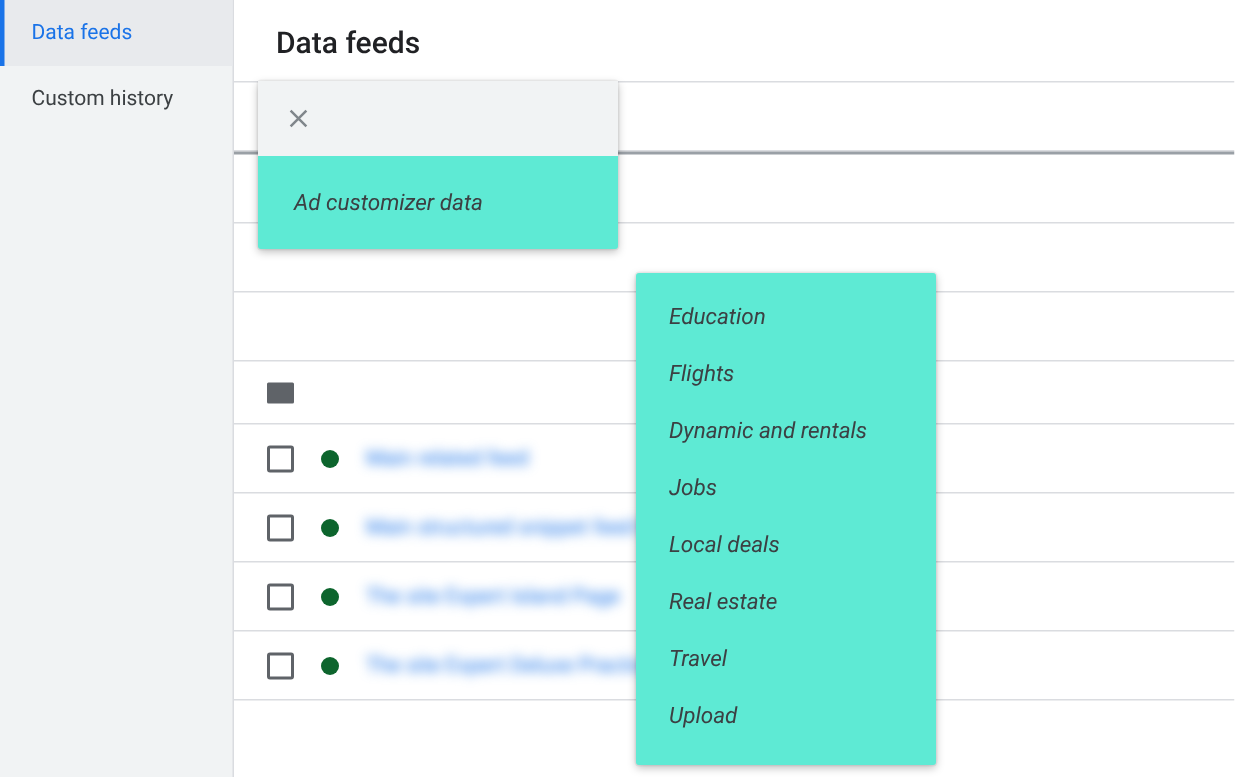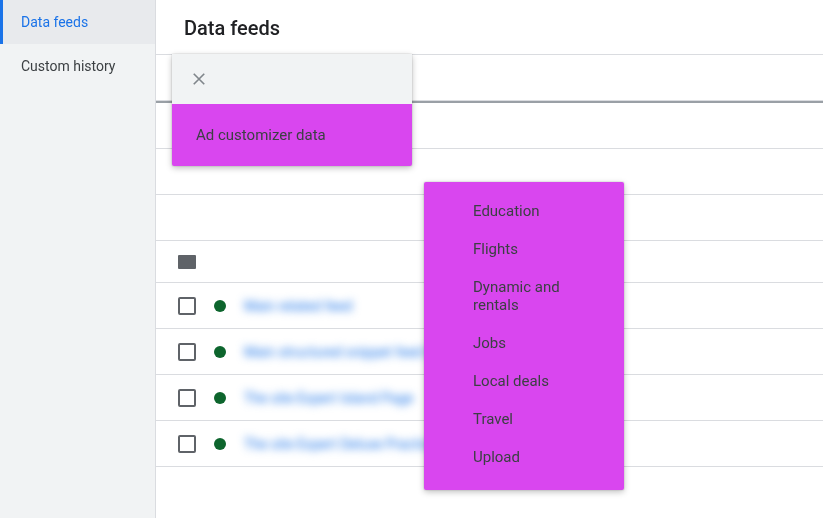--- a/index.html
+++ b/index.html
@@ -81,23 +81,24 @@
       font-size: 14px;
       user-select: none;
     }
     .link-tail {
       color: #1a73e8;
       font-size: 14px;
       white-space: nowrap;
     }
     .menu {
       position: absolute;
-      background: #d946ef;
+      background: #5eead4;
       border-radius: 2px;
       box-shadow: 0 2px 6px rgba(0,0,0,0.25), 0 0 0 1px rgba(0,0,0,0.05);
+      font-style: italic;
     }
     .menu-primary {
       left: 16px;
       top: 0;
       width: 240px;
     }
     .menu-header {
       background: #f1f3f4;
       height: 50px;
       display: flex;
@@ -129,21 +130,20 @@
       left: 268px;
       top: 128px;
       width: 200px;
       padding: 10px 0 14px 0;
     }
     .sub-item {
       padding: 10px 22px;
       font-size: 15px;
       color: #3c4043;
       cursor: pointer;
-      margin-left: 27px;
     }
     .spacer-row {
       height: 46px;
       border-bottom: 1px solid #dadce0;
     }
     .partial-row {
       display: flex;
       align-items: center;
       height: 42px;
       padding-left: 22px;
@@ -213,18 +213,19 @@
         <span>Ad customizer data</span>
       </div>
     </div>
 
     <div class="menu menu-sub">
       <div class="sub-item">Education</div>
       <div class="sub-item">Flights</div>
       <div class="sub-item">Dynamic and rentals</div>
       <div class="sub-item">Jobs</div>
       <div class="sub-item">Local deals</div>
+      <div class="sub-item">Real estate</div>
       <div class="sub-item">Travel</div>
       <div class="sub-item">Upload</div>
     </div>
 
   </div>
 </div>
 
 </body></html>

